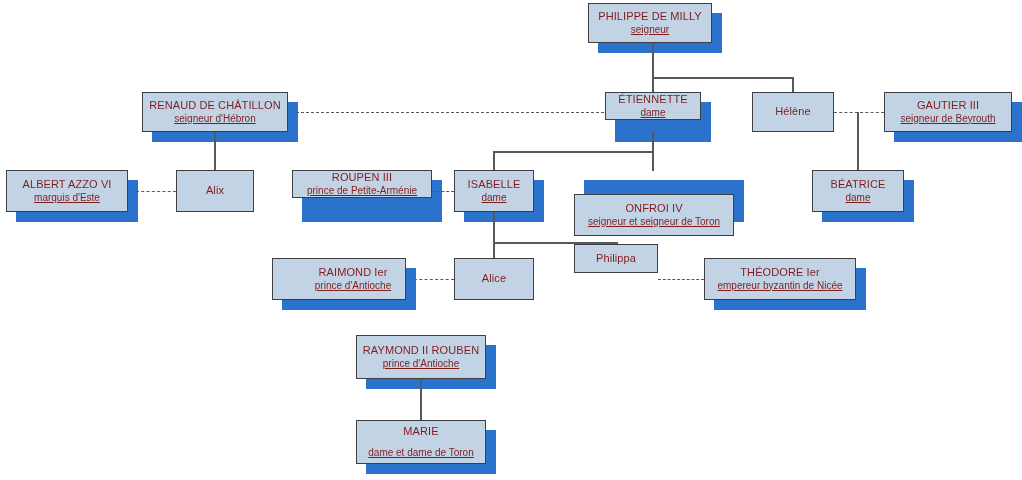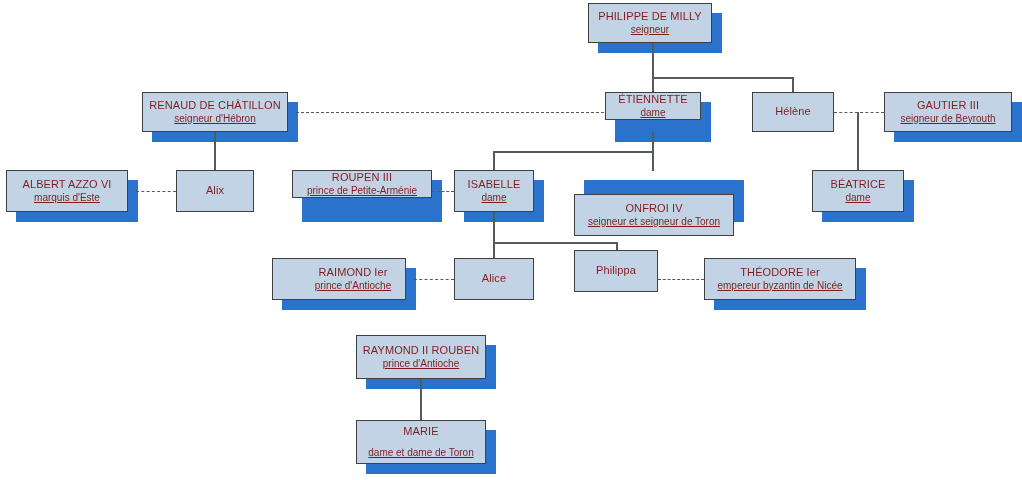--- a/index.html
+++ b/index.html
@@ -162,21 +162,21 @@
   <div class="node" style="left:272px;top:258px;width:134px;height:42px;padding-left:28px;">
     <span class="nm">RAIMOND Ier</span>
     <span class="sub">prince d'Antioche</span>
   </div>
 
   <div class="node" style="left:454px;top:258px;width:80px;height:42px;">
     <span class="nm">Alice</span>
 
   </div>
 
-  <div class="node" style="left:574px;top:250px;width:84px;height:42px;">
+  <div class="node" style="left:574px;top:244px;width:84px;height:29px;">
     <span class="nm">Philippa</span>
 
   </div>
 
   <div class="node" style="left:704px;top:258px;width:152px;height:42px;">
     <span class="nm">THÉODORE Ier</span>
     <span class="sub">empereur byzantin de Nicée</span>
   </div>
 
   <div class="node" style="left:356px;top:335px;width:130px;height:44px;">

